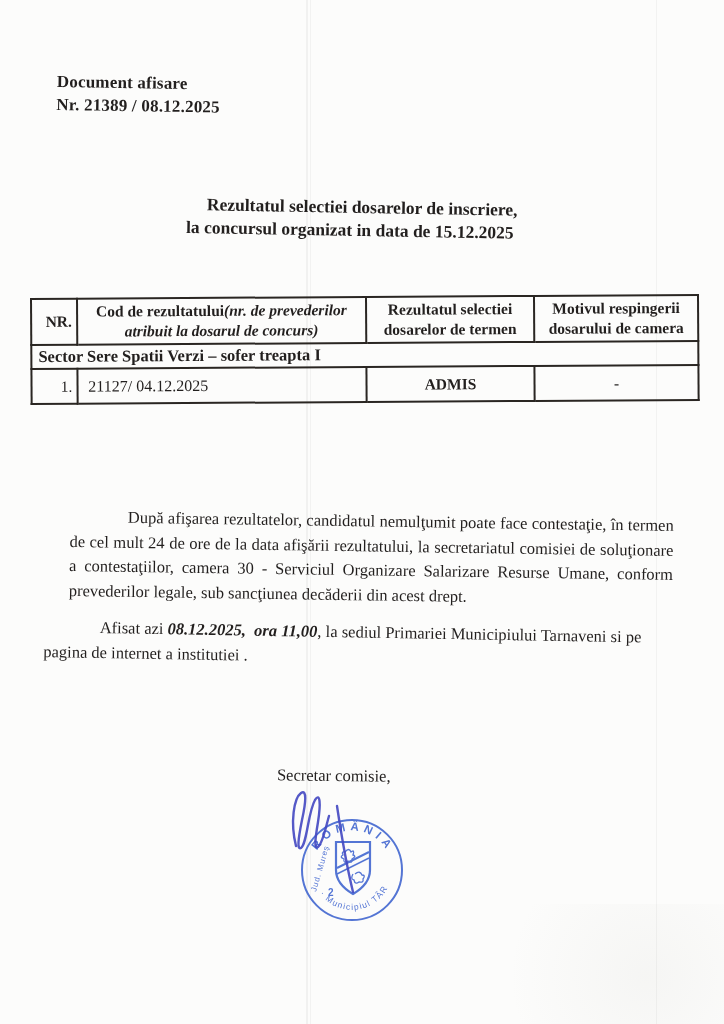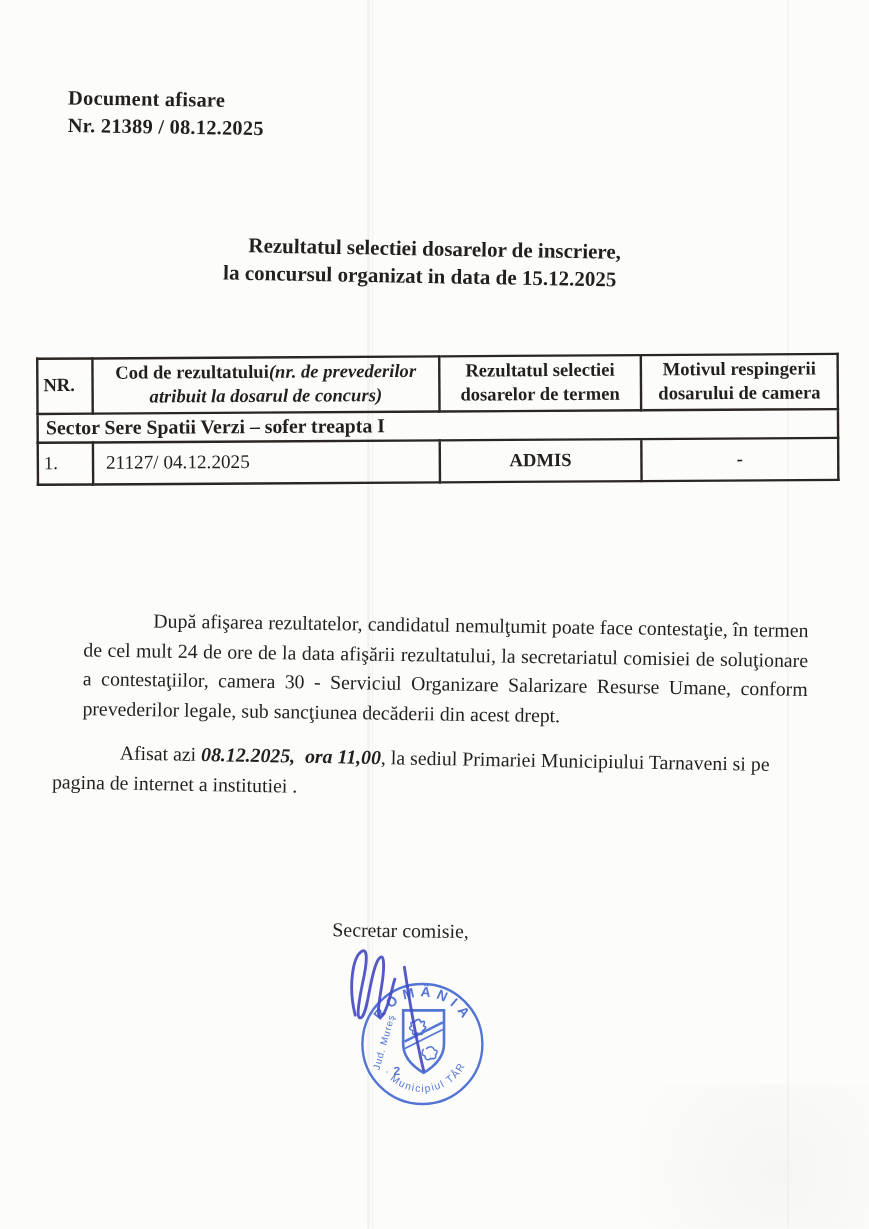--- a/index.html
+++ b/index.html
@@ -37,21 +37,21 @@
     position:absolute;left:30px;top:298px;width:669px;
     border-collapse:collapse;
     transform:rotate(-0.35deg);transform-origin:left top;
     font-size:15.5px;
   }
   table.results td{
     border:2px solid #2a2622;
     padding:2px 4px;
     vertical-align:middle;
   }
-  td.c-nr{width:37px;text-align:left;}
+  td.c-nr{width:37px;text-align:right;}
   td.c-cod{width:297px;}
   td.c-rez{width:170px;text-align:center;}
   td.c-mot{width:165px;text-align:center;}
   .hdr{font-weight:bold;text-align:center;line-height:20px;}
   .hdr .ital{font-style:italic;}
   tr.section-row td{font-weight:bold;font-size:16.5px;padding:1px 6px;}
   tr.data-row td{height:29px;}
   tr.data-row .cell-cod{padding-left:10px;font-size:16px;}
   .b{font-weight:bold;}
 

